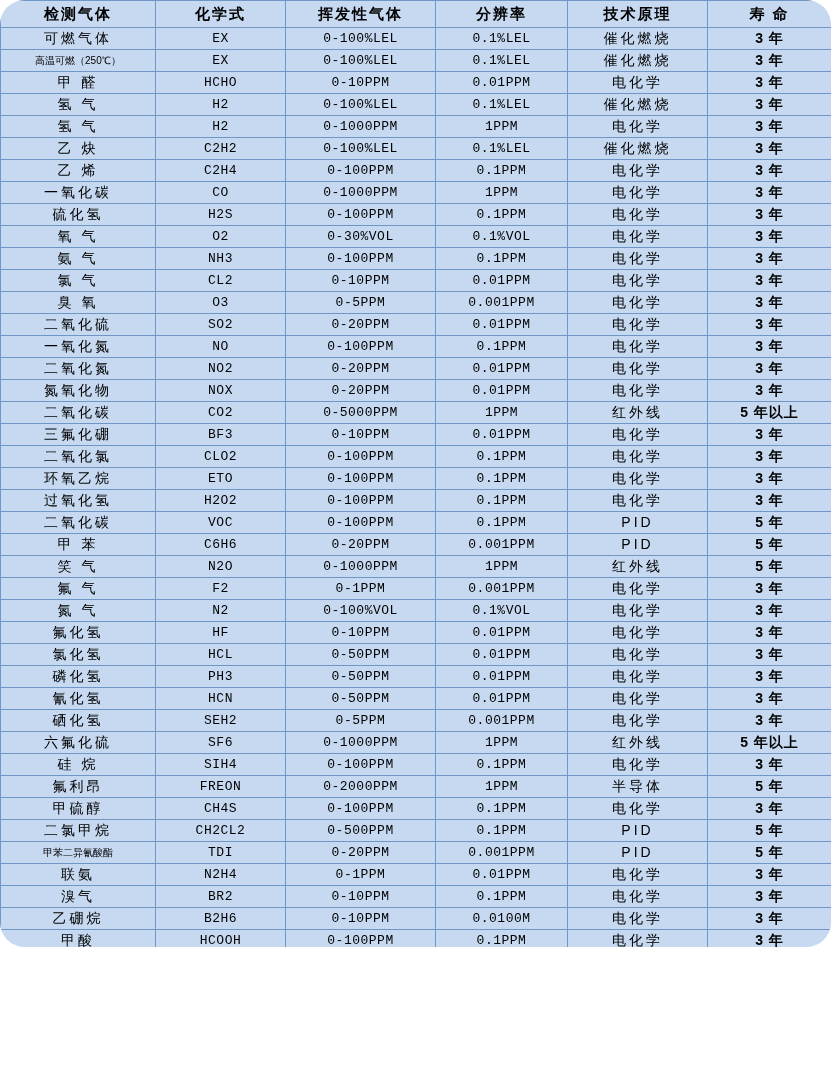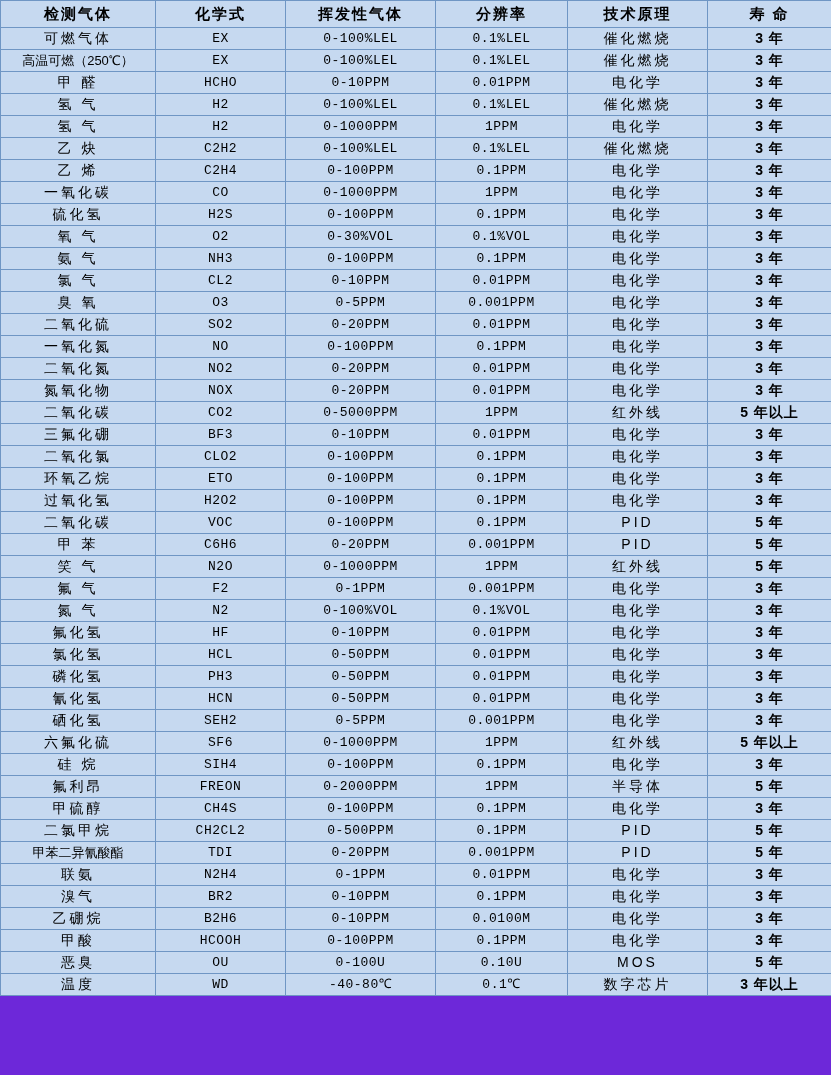--- a/index.html
+++ b/index.html
@@ -5,24 +5,25 @@
   html, body {
     margin: 0;
     padding: 0;
     background: #ffffff;
   }
   body {
     font-family: "Liberation Sans", sans-serif;
   }
   #sheet {
     width: 831px;
-    height: 1075px;
+    height: 947px;
     box-sizing: border-box;
-    background: #6d28d9;
+    background: #7f1d1d;
     overflow: hidden;
+    border-radius: 25px;
   }
   table.gas-table {
     border-collapse: collapse;
     width: 831px;
     table-layout: fixed;
     background: #cfe0f3;
   }
   table.gas-table col.c0 { width: 155px; }
   table.gas-table col.c1 { width: 130px; }
   table.gas-table col.c2 { width: 150px; }
@@ -51,21 +52,21 @@
     background: #c6d9f0;
     letter-spacing: 2px;
     font-family: "Liberation Sans", sans-serif;
   }
   table.gas-table tbody td.cn {
     font-size: 14px;
     letter-spacing: 3px;
     font-family: "Liberation Sans", sans-serif;
   }
   table.gas-table tbody td.cn-tight {
-    font-size: 13px;
+    font-size: 10px;
     letter-spacing: 0px;
     margin-top: 15px;
   }
   table.gas-table tbody td.mono {
     font-size: 13px;
     font-family: "Liberation Mono", monospace;
     letter-spacing: 0.5px;
   }
   table.gas-table tbody td.life {
     font-size: 14px;

